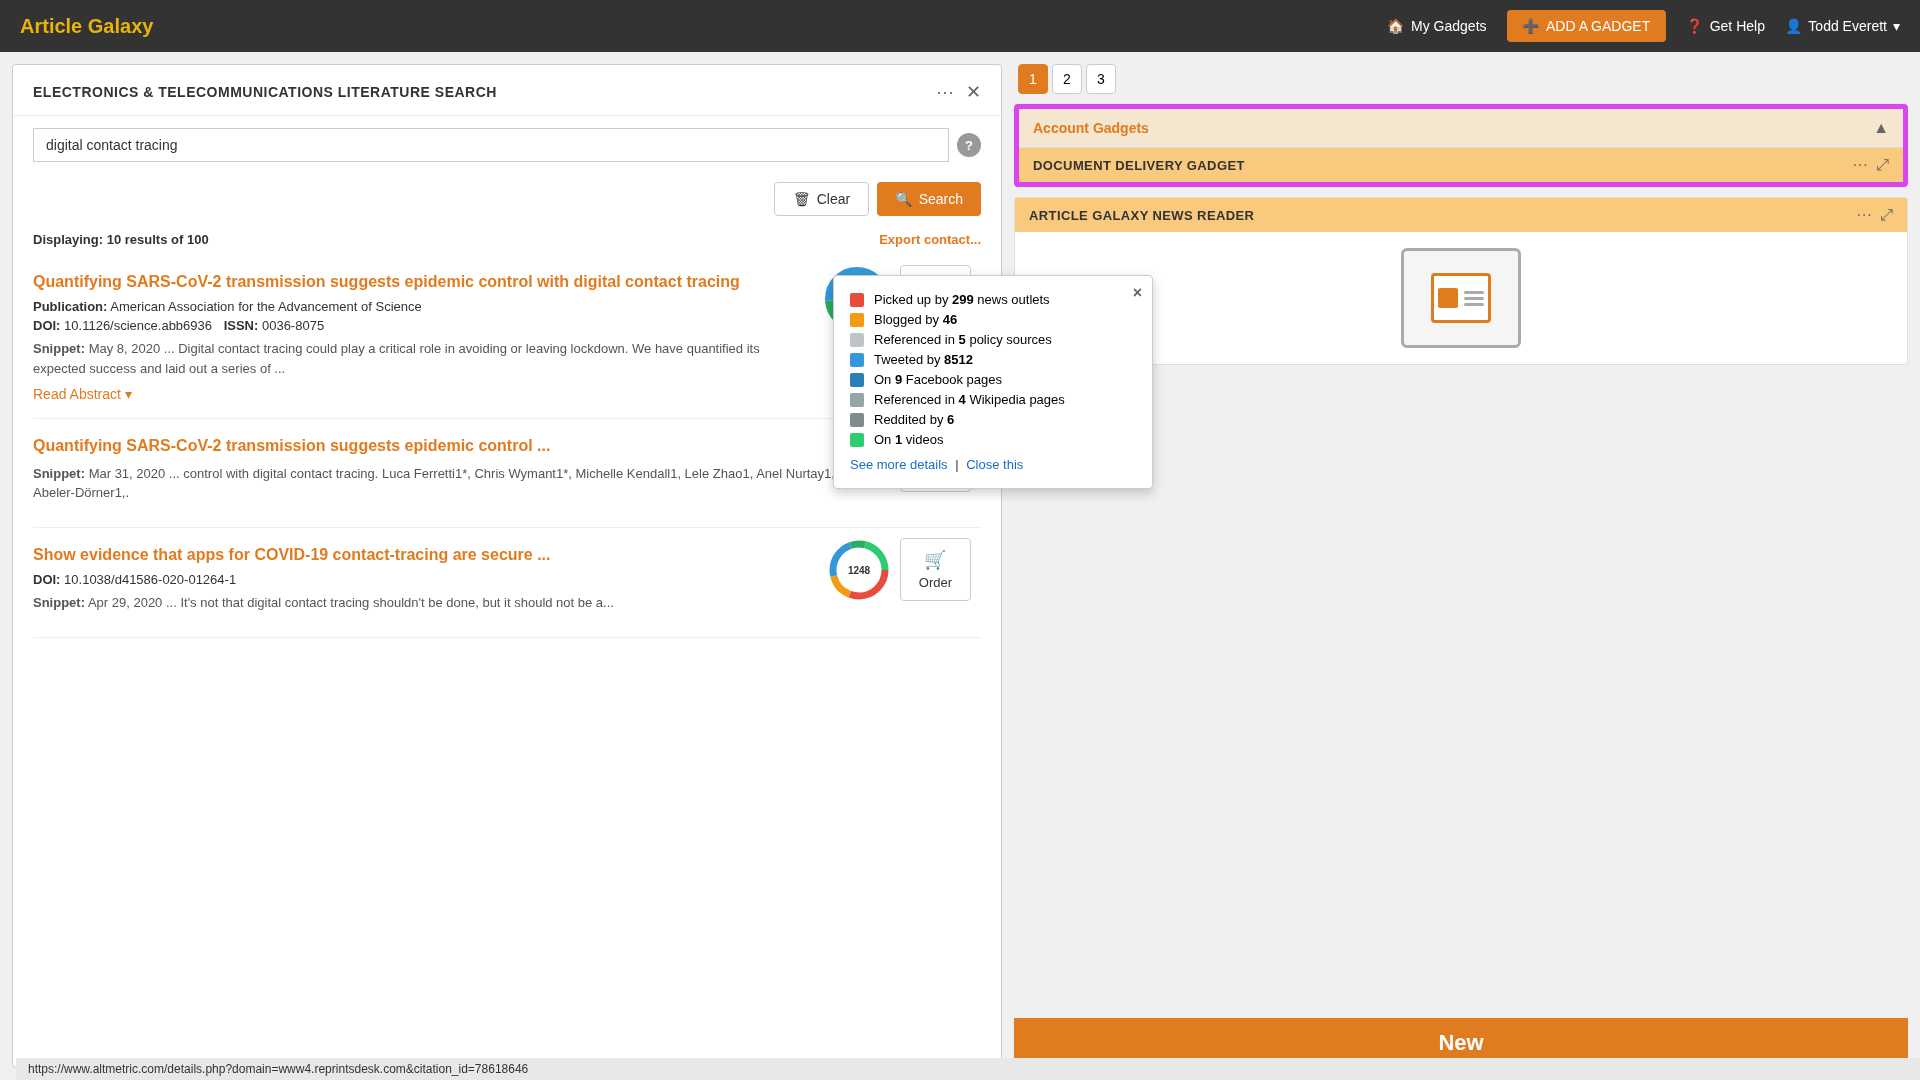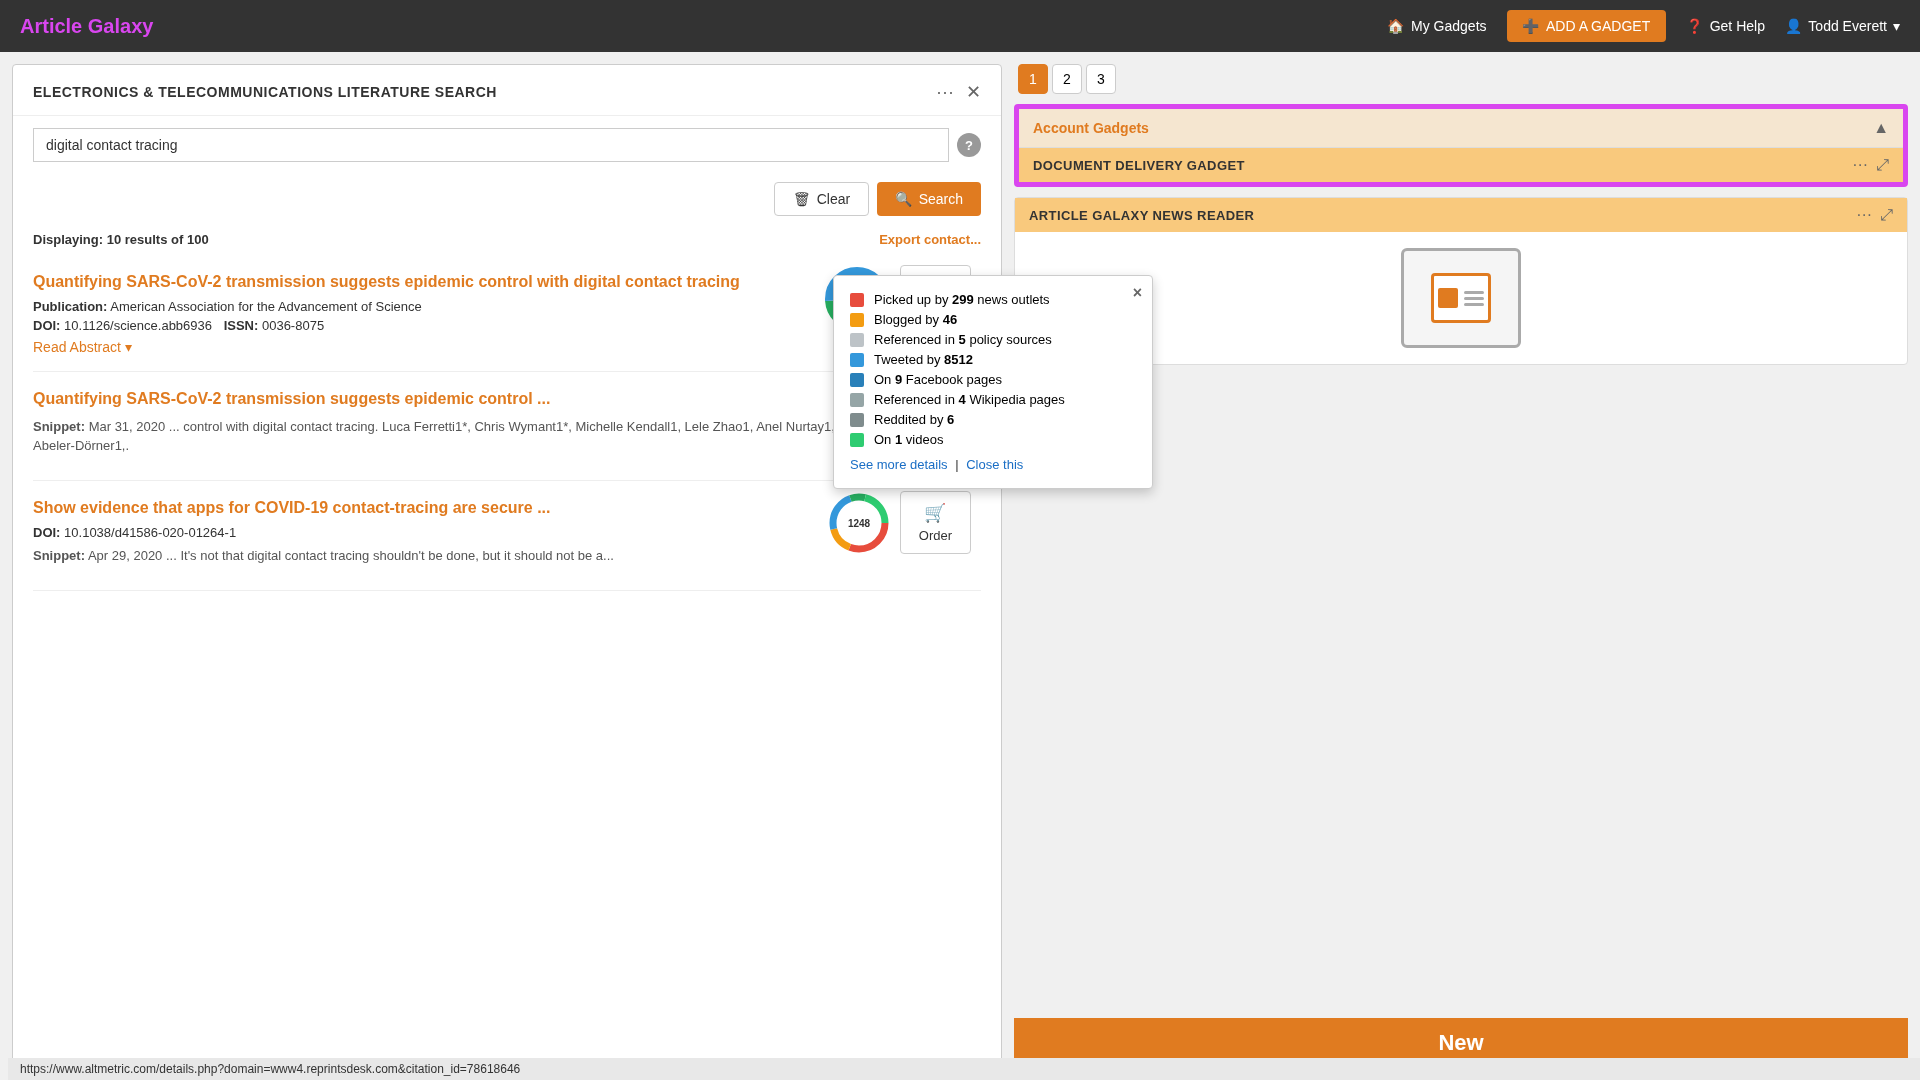--- a/index.html
+++ b/index.html
@@ -9,21 +9,21 @@
     .header {
       background: #333;
       color: #fff;
       display: flex;
       align-items: center;
       padding: 0 20px;
       height: 52px;
       justify-content: space-between;
     }
     .header-left { display: flex; align-items: center; gap: 8px; }
-    .header-title { font-size: 20px; font-weight: bold; color: #d946ef; }
+    .header-title { font-size: 20px; font-weight: bold; color: #eab308; }
     .header-nav { display: flex; align-items: center; gap: 20px; }
     .header-nav-item { color: #fff; display: flex; align-items: center; gap: 6px; font-size: 14px; cursor: pointer; }
     .header-nav-item.add-gadget { background: #e07b20; padding: 8px 16px; border-radius: 4px; }
 
     
     .main-layout { display: flex; height: calc(1080px - 52px); }
 
     
     .left-panel {
       flex: 0 0 990px;
@@ -192,21 +192,21 @@
     .news-icon-line { width: 20px; height: 3px; background: #aaa; border-radius: 2px; }
 
     .new-banner {
       background: #e07b20; color: #fff; text-align: center;
       font-size: 22px; font-weight: bold; padding: 12px;
       border-radius: 0 0 4px 4px;
       margin-top: auto;
     }
 
     .status-bar {
-      position: fixed; bottom: 0; left: 8px; right: 0;
+      position: fixed; bottom: 0; left: 16px; right: 0;
       background: #e8e8e8; padding: 4px 12px; font-size: 12px; color: #333;
     }
   </style>
 </head>
 <body>
 
 <div class="header">
   <div class="header-left">
     <span class="header-title">Article Galaxy</span>
   </div>
@@ -273,20 +273,24 @@
         <div class="result-title">Quantifying SARS-CoV-2 transmission suggests epidemic control with digital contact tracing</div>
         <div class="result-publication">
           <strong>Publication:</strong>
           <span>American Association for the Advancement of Science</span>
         </div>
         <div class="result-doi">
           <strong>DOI:</strong>
           <span>10.1126/science.abb6936</span>
           <strong style="margin-left:8px;">ISSN:</strong>
           <span>0036-8075</span>
+        </div>
+        <div class="result-snippet">
+          <strong>Snippet:</strong>
+          <span>May 8, 2020 ... Digital contact tracing could play a critical role in avoiding or leaving lockdown. We have quantified its expected success and laid out a series of ...</span>
         </div>
         <div class="read-abstract">
           <span>Read Abstract</span>
           <span>▾</span>
         </div>
 
         
         <div class="altmetric-wrap" style="right: 90px; top: 10px;">
           <svg width="68" height="68" viewBox="0 0 68 68">
             <circle cx="34" cy="34" r="28" fill="none" stroke="#e74c3c" stroke-width="8" stroke-dasharray="44 132" stroke-dashoffset="0"></circle>

